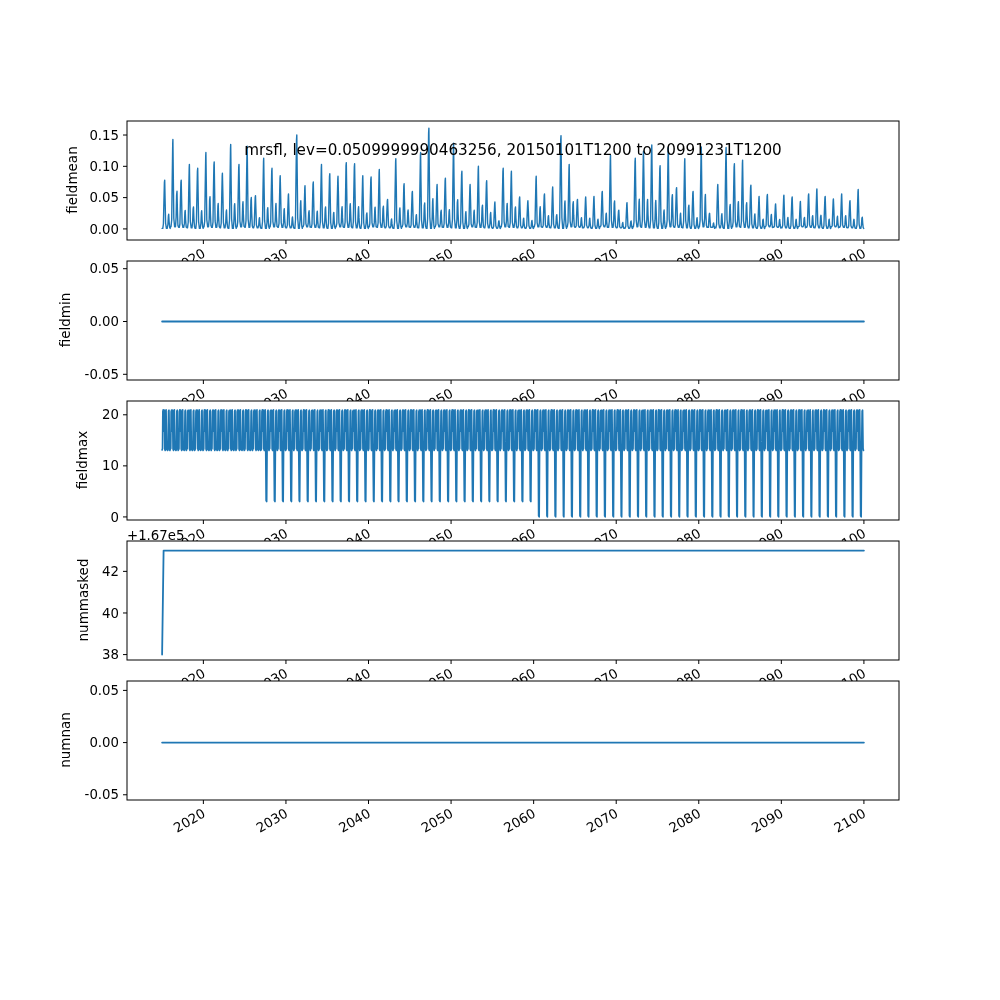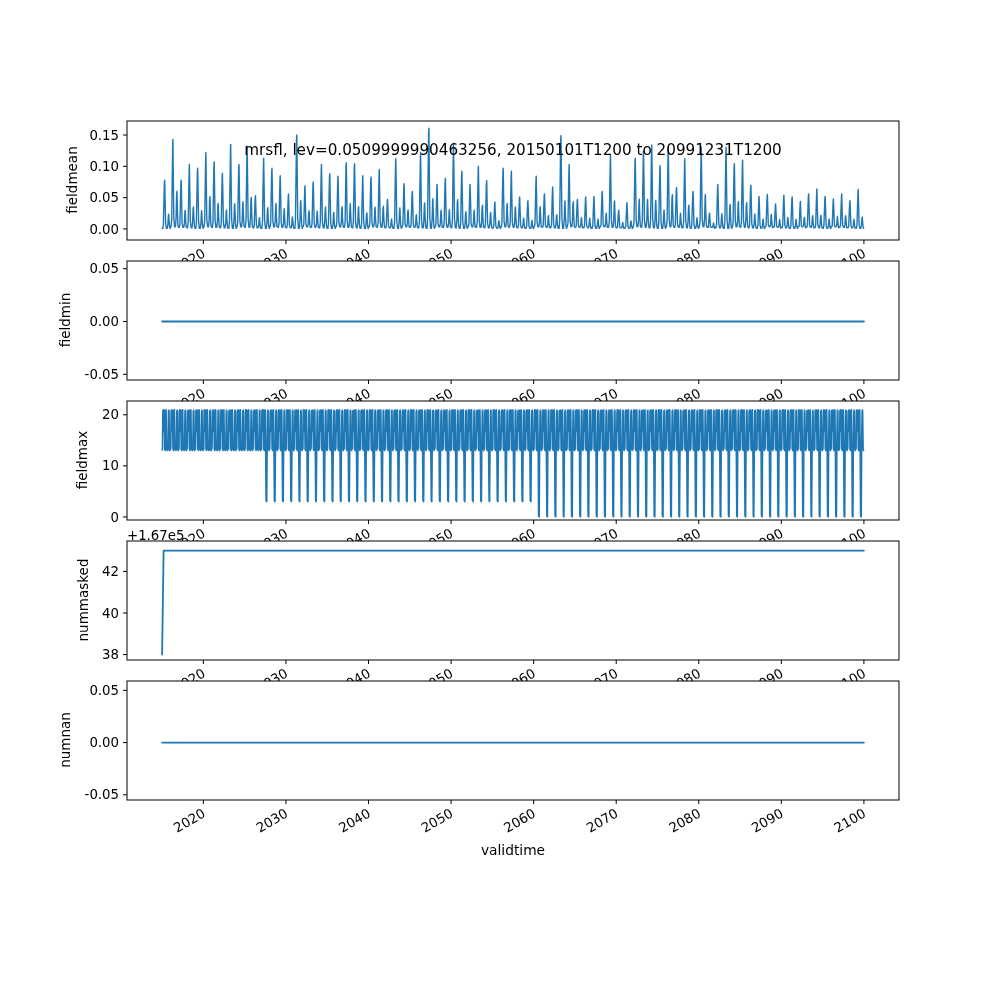--- a/index.html
+++ b/index.html
@@ -175,14 +175,13 @@
   <div class="fig-title">mrsfl, lev=0.0509999990463256, 20150101T1200 to 20991231T1200</div>
 
   <div class="ylab yl0">fieldmean</div>
   <div class="ylab yl1">fieldmin</div>
   <div class="ylab yl2">fieldmax</div>
   <div class="ylab yl3">nummasked</div>
   <div class="ylab yl4">numnan</div>
 
   <div class="offset-text">+1.67e5</div>
 
-  <div class="x-label">validtime</div>
 </div>
 
 </body></html>

